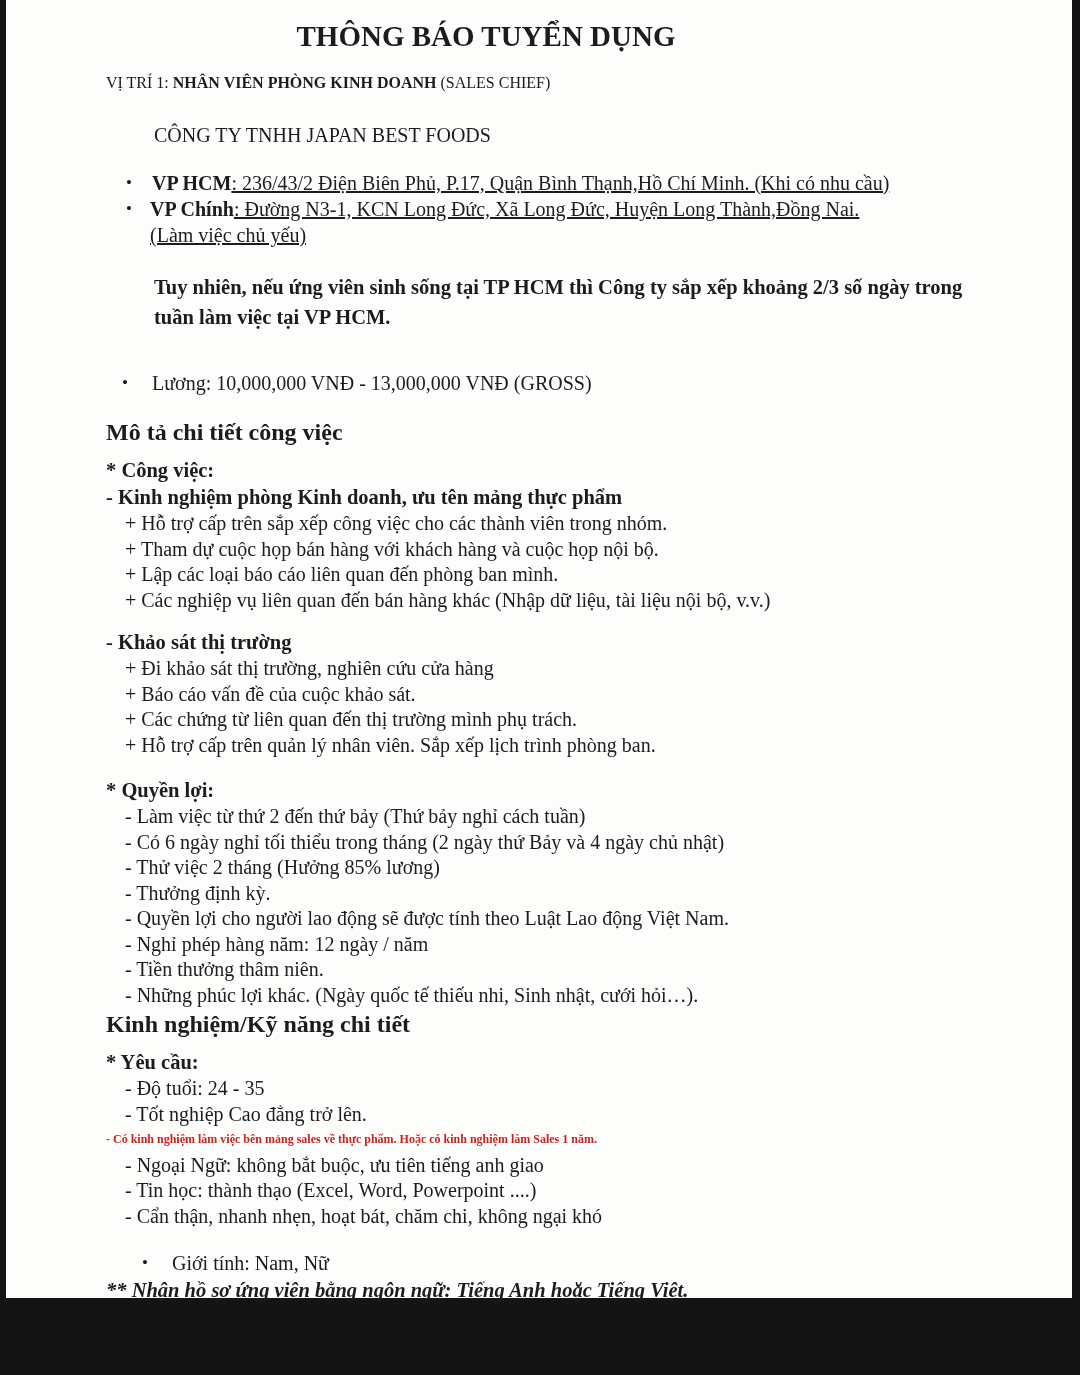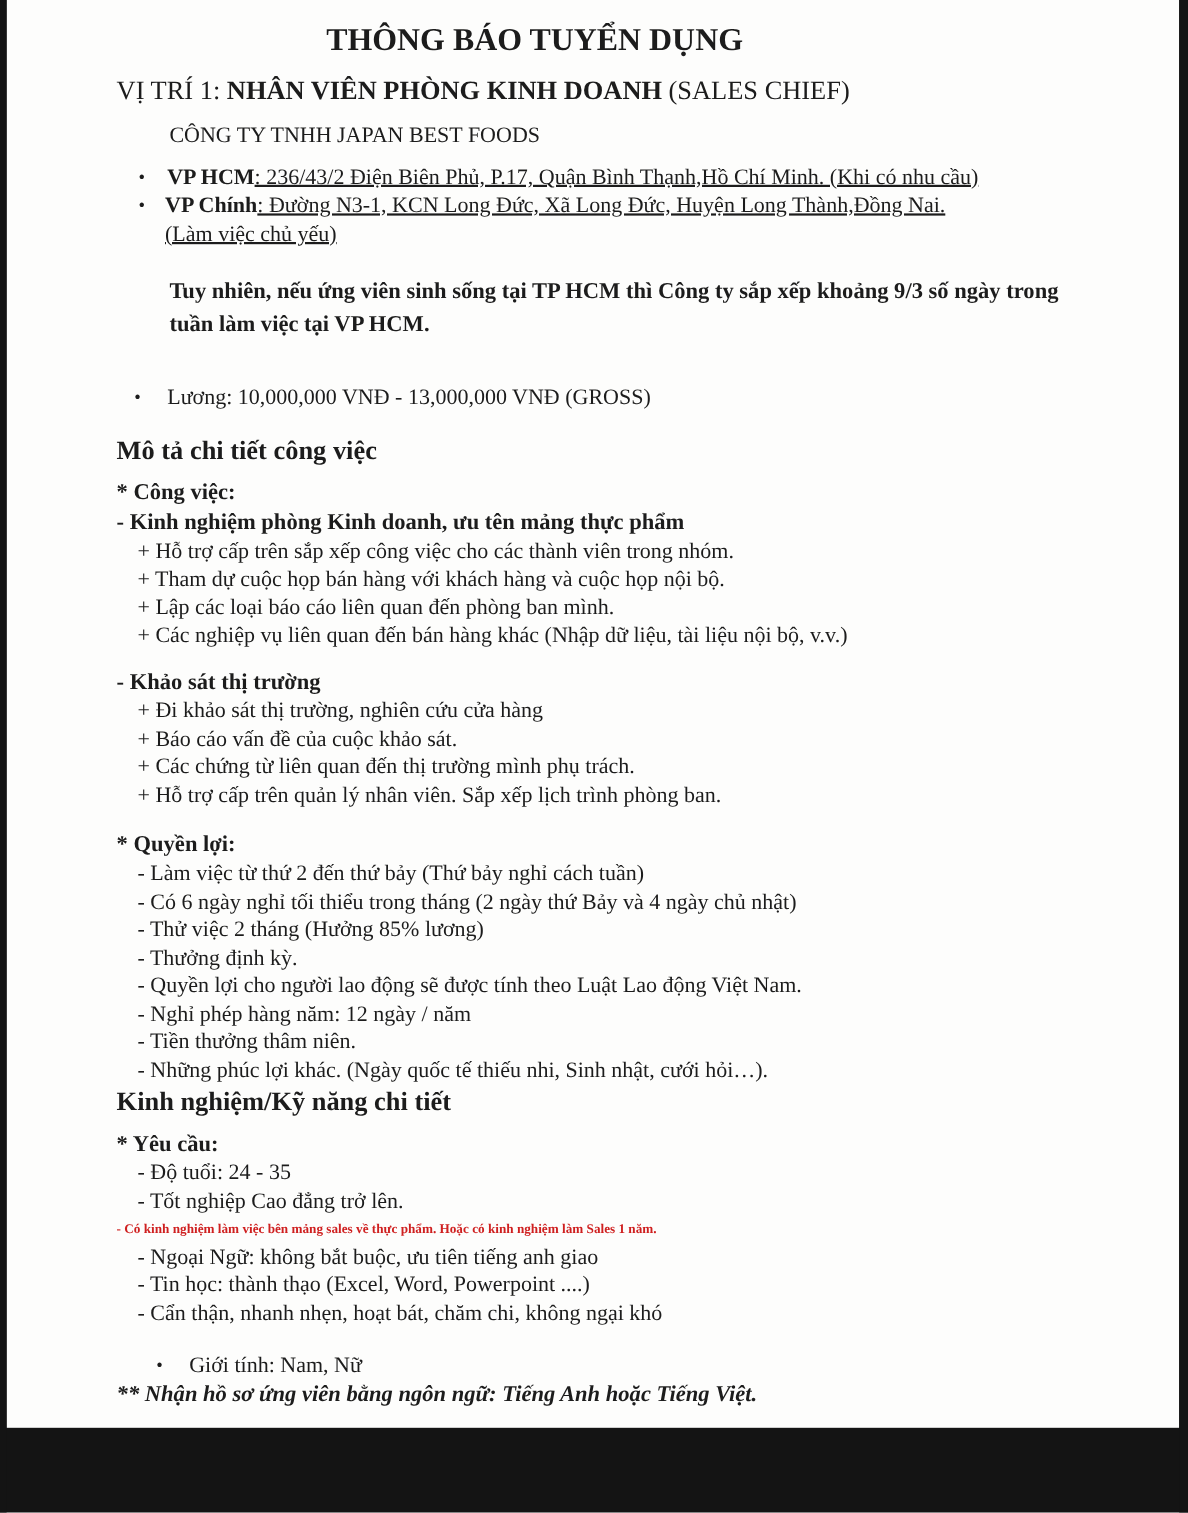--- a/index.html
+++ b/index.html
@@ -16,23 +16,23 @@
     background: #fdfdfc;
     box-sizing: border-box;
     padding: 18px 60px 0 100px;
   }
   .edge-strip { position: absolute; top: 0; bottom: 0; background: #141414; }
   .doc-title {
     width: 760px; text-align: center;
     font-size: 29px; font-weight: bold;
     line-height: 36px; margin: 0 0 14px 0;
   }
-  .position-line { font-size: 24px; line-height: 30px; margin-bottom: 12px; }
+  .position-line { font-size: 16px; line-height: 30px; margin-bottom: 24px; }
   .position-line .role { font-weight: bold; }
-  .company-line { font-size: 20px; line-height: 26px; margin-left: 48px; margin-bottom: 12px; }
+  .company-line { font-size: 20px; line-height: 26px; margin-left: 48px; margin-bottom: 22px; }
   .office-list { margin: 0 0 24px 20px; }
   .office-item { display: flex; font-size: 20px; line-height: 26px; }
   .office-item .dot { width: 14px; font-size: 17px; flex: 0 0 auto; }
   .office-item .office-text { margin-left: 12px; }
   .office-item .office-label { font-weight: bold; }
   .office-item .office-detail { text-decoration: underline; }
   .office-item.narrow .office-text { max-width: 742px; margin-left: 10px; }
   .relocation-note {
     margin-left: 48px; max-width: 812px;
     font-size: 20.5px; font-weight: bold; line-height: 30px;
@@ -73,21 +73,21 @@
     <div class="office-item">
       <span class="dot">•</span>
       <span class="office-text"><span class="office-label">VP HCM</span><span class="office-detail">: 236/43/2 Điện Biên Phủ, P.17, Quận Bình Thạnh,Hồ Chí Minh. (Khi có nhu cầu)</span></span>
     </div>
     <div class="office-item narrow">
       <span class="dot">•</span>
       <span class="office-text"><span class="office-label">VP Chính</span><span class="office-detail">: Đường N3-1, KCN Long Đức, Xã Long Đức, Huyện Long Thành,Đồng Nai.(Làm việc chủ yếu) </span></span>
     </div>
   </div>
 
-  <div class="relocation-note">Tuy nhiên, nếu ứng viên sinh sống tại TP HCM thì Công ty sắp xếp khoảng 9/3 số ngày trong tuần làm việc tại VP HCM.</div>
+  <div class="relocation-note">Tuy nhiên, nếu ứng viên sinh sống tại TP HCM thì Công ty sắp xếp khoảng 2/3 số ngày trong tuần làm việc tại VP HCM.</div>
 
   <div class="salary-row">
     <span class="dot">•</span>
     <span class="salary-text">Lương: 10,000,000 VNĐ - 13,000,000 VNĐ (GROSS)</span>
   </div>
 
   <h2 class="section-heading">Mô tả chi tiết công việc</h2>
 
   <div class="sub-heading">* Công việc:</div>
   <div class="bold-line">- Kinh nghiệm phòng Kinh doanh, ưu tên mảng thực phẩm</div>

